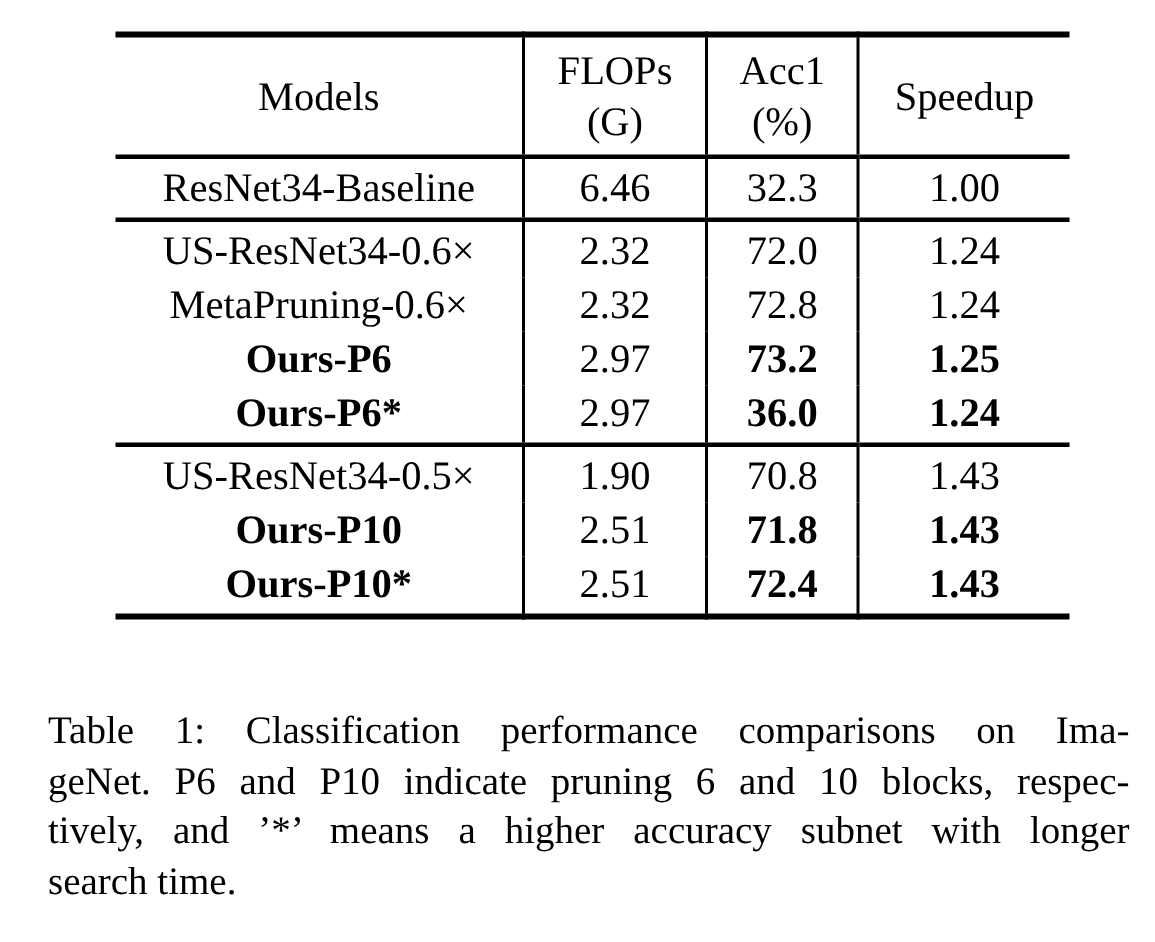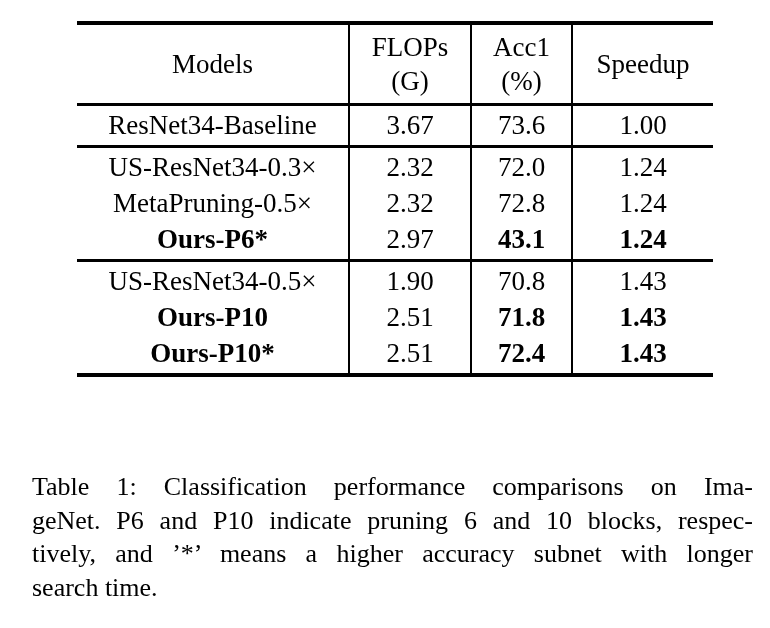--- a/index.html
+++ b/index.html
@@ -108,43 +108,49 @@
             <span class="hdr-line">Acc1</span>
             <span class="hdr-line">(%)</span>
           </th>
           <th>Speedup</th>
         </tr>
       </thead>
 
       <tbody class="sec-baseline">
         <tr class="rule-below">
           <td class="model-cell">ResNet34-Baseline</td>
-          <td class="flops-cell">3.67</td>
-          <td class="acc1-cell">73.6</td>
+          <td class="flops-cell">6.46</td>
+          <td class="acc1-cell">32.3</td>
           <td class="speedup-cell">1.00</td>
         </tr>
       </tbody>
 
       <tbody>
         <tr>
-          <td class="model-cell">US-ResNet34-0.3×</td>
+          <td class="model-cell">US-ResNet34-0.6×</td>
           <td class="flops-cell">2.32</td>
           <td class="acc1-cell">72.0</td>
           <td class="speedup-cell">1.24</td>
         </tr>
         <tr>
-          <td class="model-cell">MetaPruning-0.5×</td>
+          <td class="model-cell">MetaPruning-0.6×</td>
           <td class="flops-cell">2.32</td>
           <td class="acc1-cell">72.8</td>
           <td class="speedup-cell">1.24</td>
         </tr>
+        <tr class="emph">
+          <td class="model-cell">Ours-P6</td>
+          <td class="flops-cell">2.97</td>
+          <td class="acc1-cell">73.2</td>
+          <td class="speedup-cell">1.25</td>
+        </tr>
         <tr class="emph rule-below">
           <td class="model-cell">Ours-P6*</td>
           <td class="flops-cell">2.97</td>
-          <td class="acc1-cell">43.1</td>
+          <td class="acc1-cell">36.0</td>
           <td class="speedup-cell">1.24</td>
         </tr>
       </tbody>
 
       <tbody>
         <tr>
           <td class="model-cell">US-ResNet34-0.5×</td>
           <td class="flops-cell">1.90</td>
           <td class="acc1-cell">70.8</td>
           <td class="speedup-cell">1.43</td>

